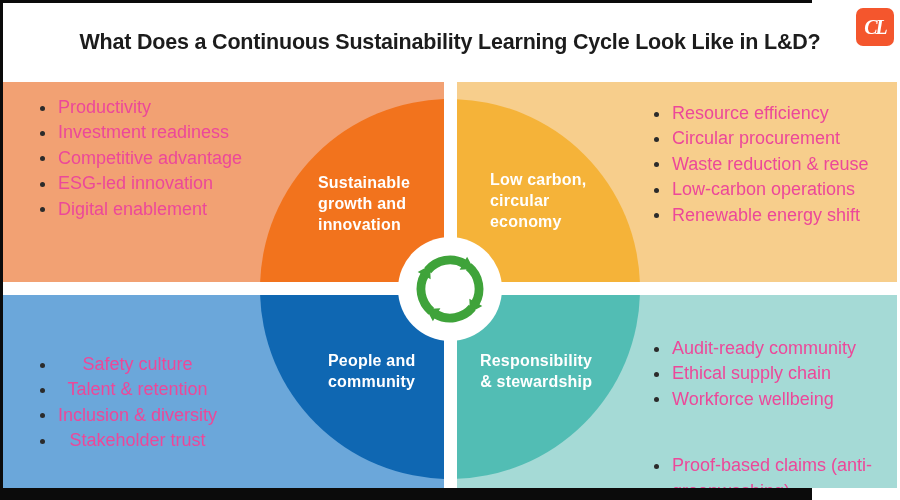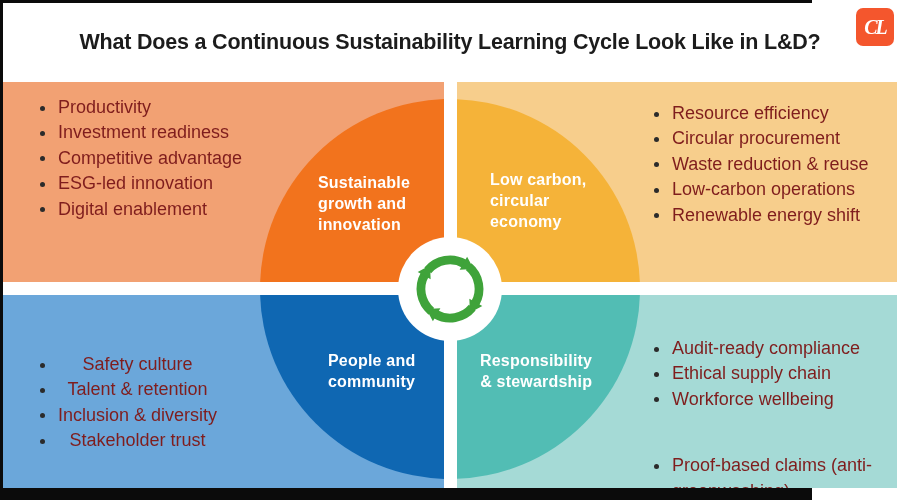--- a/index.html
+++ b/index.html
@@ -39,21 +39,21 @@
   }
   .qlabel span { display:block; }
   .label-tl { left:315px; top:169px; }
   .label-tr { left:487px; top:166px; }
   .label-bl { left:325px; top:347px; }
   .label-br { left:477px; top:347px;text-align:right; }
 
   .blist { position:absolute; list-style:none; z-index:3; }
   .blist li {
     position:relative; padding-left:18px; font-size:18px; line-height:25.4px;
-    color:#7f1d1d; white-space:nowrap;
+    color:#ec4899; white-space:nowrap;
   }
   .blist li::before {
     content:""; position:absolute; left:0; top:10.5px; width:5px; height:5px;
     border-radius:50%; background:#2b2b2b;
   }
   .list-tl { left:37px;  top:92px; }
   .list-tr { left:651px; top:98px; }
   .list-bl { left:37px;  top:349px;text-align:center; }
   .list-br { left:651px; top:333px; }
   .list-br li.wrap { white-space:normal; width:230px;margin-top:41px; }
@@ -123,21 +123,21 @@
       <li>Low-carbon operations</li>
       <li>Renewable energy shift</li>
     </ul>
     <ul class="blist list-bl">
       <li>Safety culture</li>
       <li>Talent &amp; retention</li>
       <li>Inclusion &amp; diversity</li>
       <li>Stakeholder trust</li>
     </ul>
     <ul class="blist list-br">
-      <li>Audit-ready compliance</li>
+      <li>Audit-ready community</li>
       <li>Ethical supply chain</li>
       <li>Workforce wellbeing</li>
       <li class="wrap">Proof-based claims (anti-greenwashing)</li>
     </ul>
 
     <div class="center-hub">
       <svg width="88" height="88" viewBox="0 0 100 100">
         <g id="seg">
           <path d="M 24.7 28.8 A 33 33 0 0 1 66.5 21.4" fill="none" stroke="#3FA33A" stroke-width="10"></path>
           <polygon points="76.9,27.4 60.95,28.0 69.45,13.3" fill="#3FA33A"></polygon>

